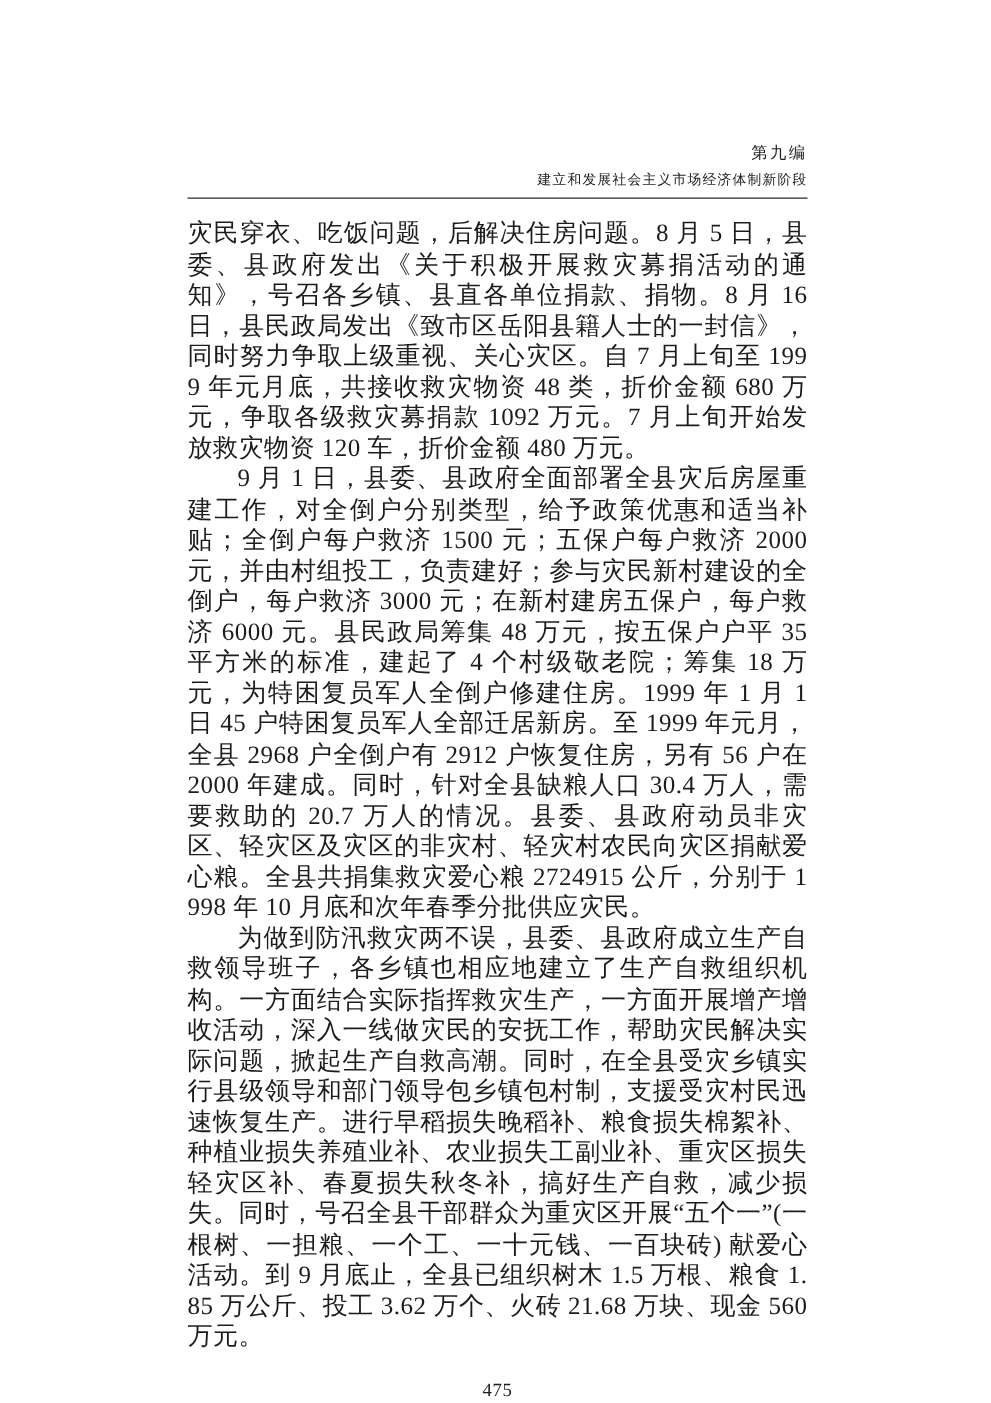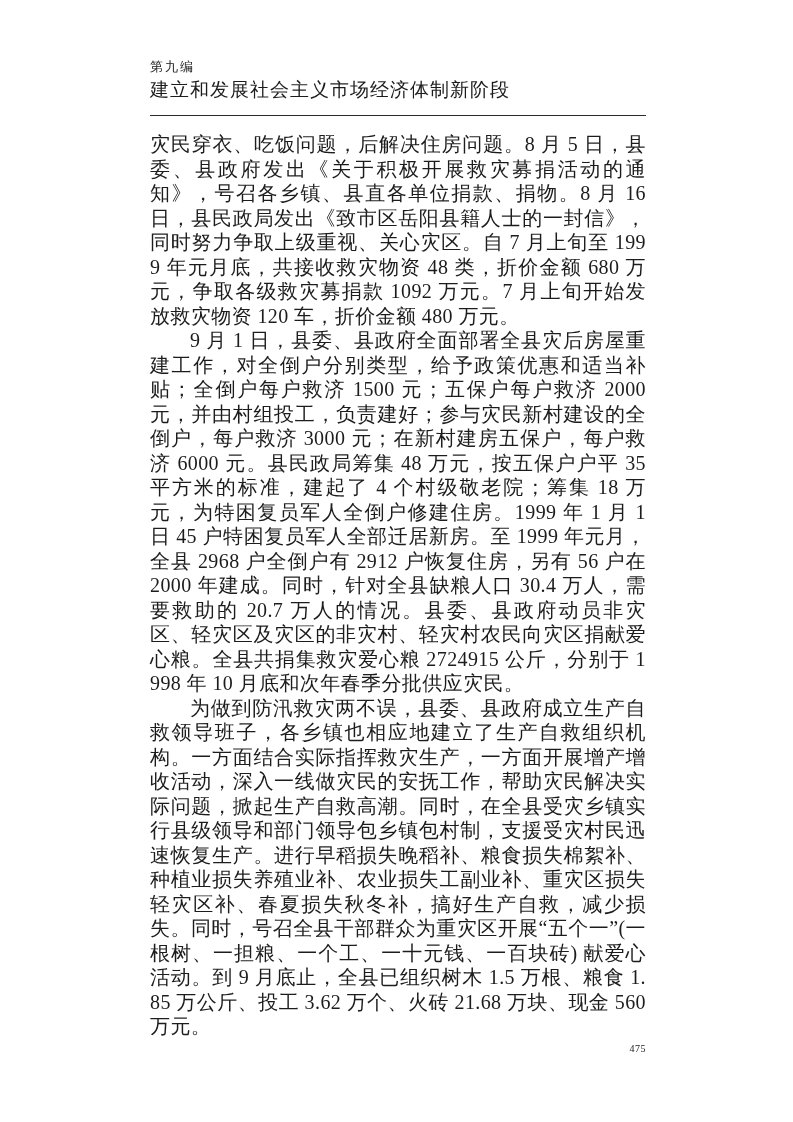--- a/index.html
+++ b/index.html
@@ -17,56 +17,56 @@
     overflow: hidden;
     box-sizing: border-box;
   }
   .content {
     position: absolute;
     left: 150px;
     top: 0;
     width: 496px;
   }
   .page-header {
-    padding-top: 59px;
-    text-align: left;
+    padding-top: 114px;
+    text-align: right;
   }
   .part-label {
     font-size: 13px;
     line-height: 16px;
     letter-spacing: 2px;
     margin-bottom: 6px;
   }
   .section-title {
-    font-size: 19px;
+    font-size: 11px;
     line-height: 17px;
     letter-spacing: 1px;
-    margin-bottom: 17px;
+    margin-bottom: 5px;
   }
   .header-rule {
     border: none;
     border-top: 1.5px solid #2a2a2a;
     margin: 0 0 16px 0;
     height: 0;
   }
   .body-text p.para {
     margin: 0;
     font-size: 20px;
     line-height: 24.5px;
     letter-spacing: 0.4px;
     text-align: justify;
     word-break: break-all;
   }
   .body-text p.para.indent {
     text-indent: 2em;
   }
   .page-number {
-    margin-top: 4px;
-    text-align: right;
-    font-size: 10px;
+    margin-top: 23px;
+    text-align: center;
+    font-size: 15px;
     letter-spacing: 0.5px;
   }
 </style>
 </head>
 <body>
 
 <div class="page">
   <div class="content">
 
     <header class="page-header">

